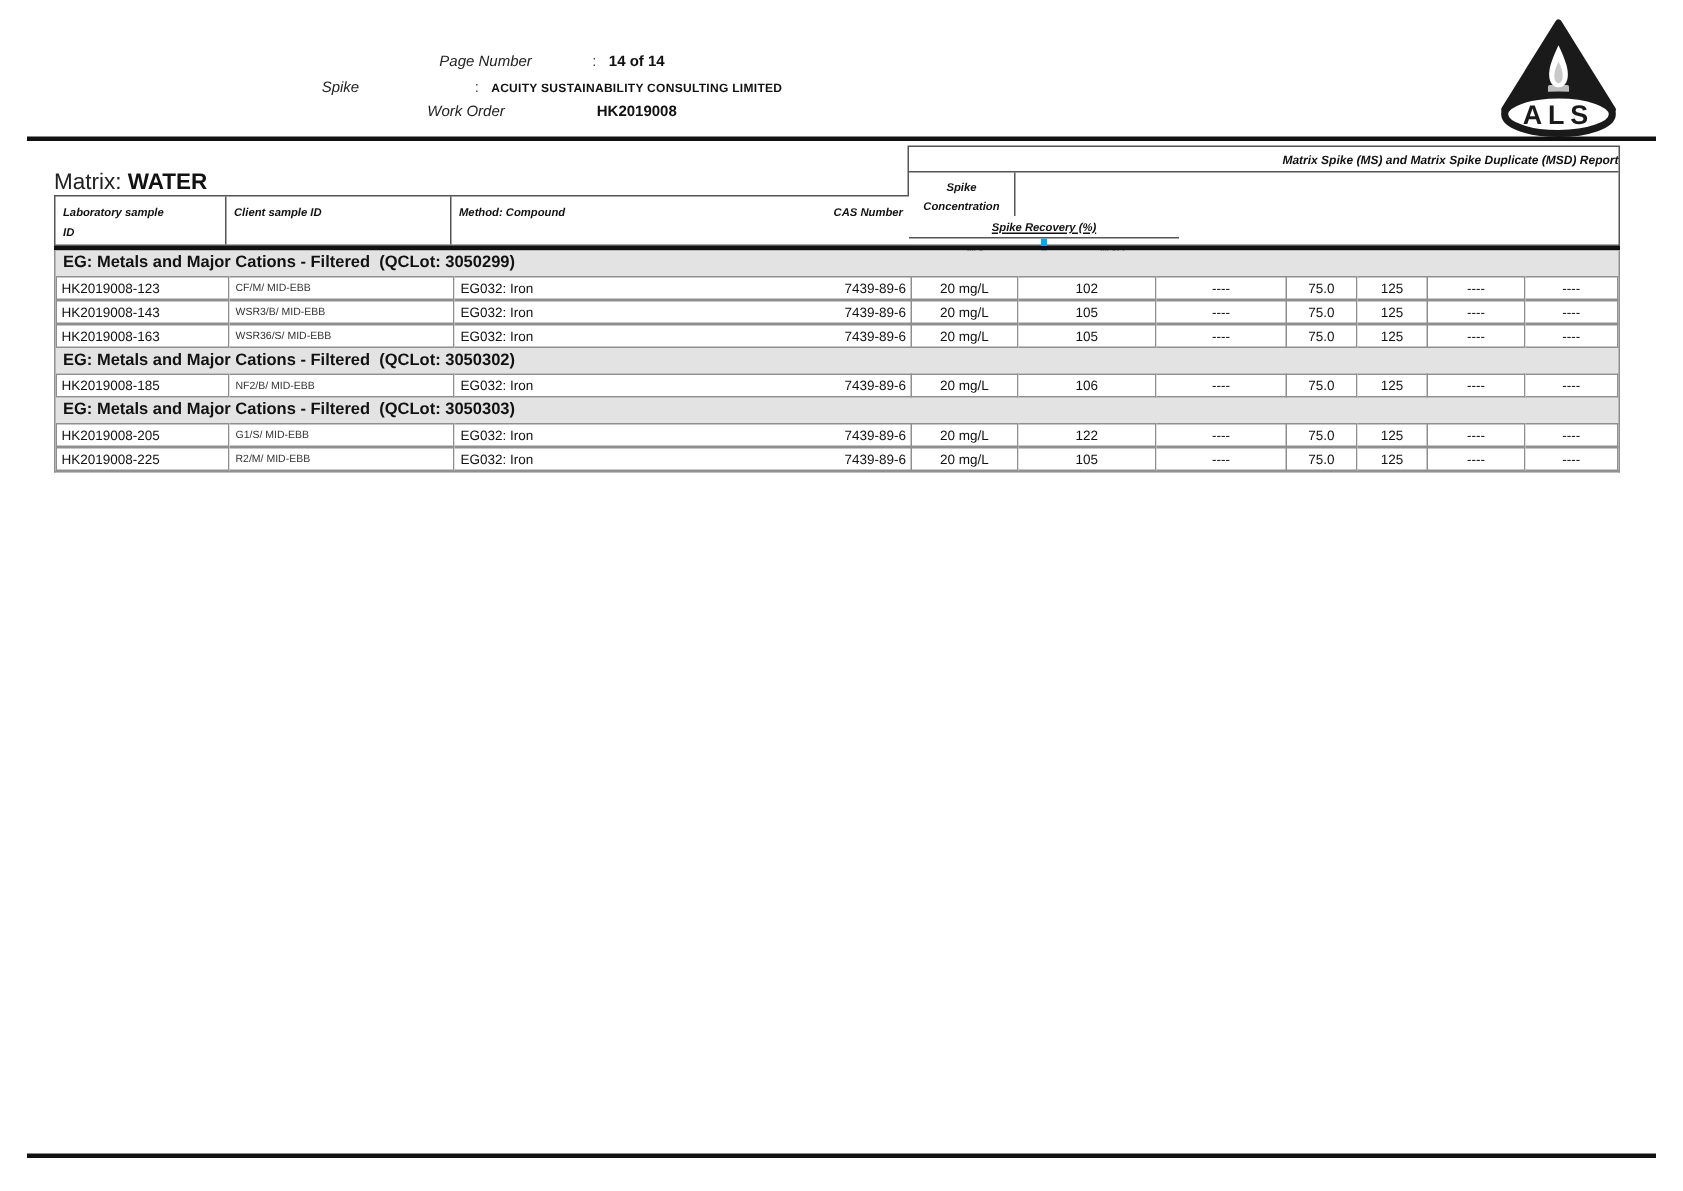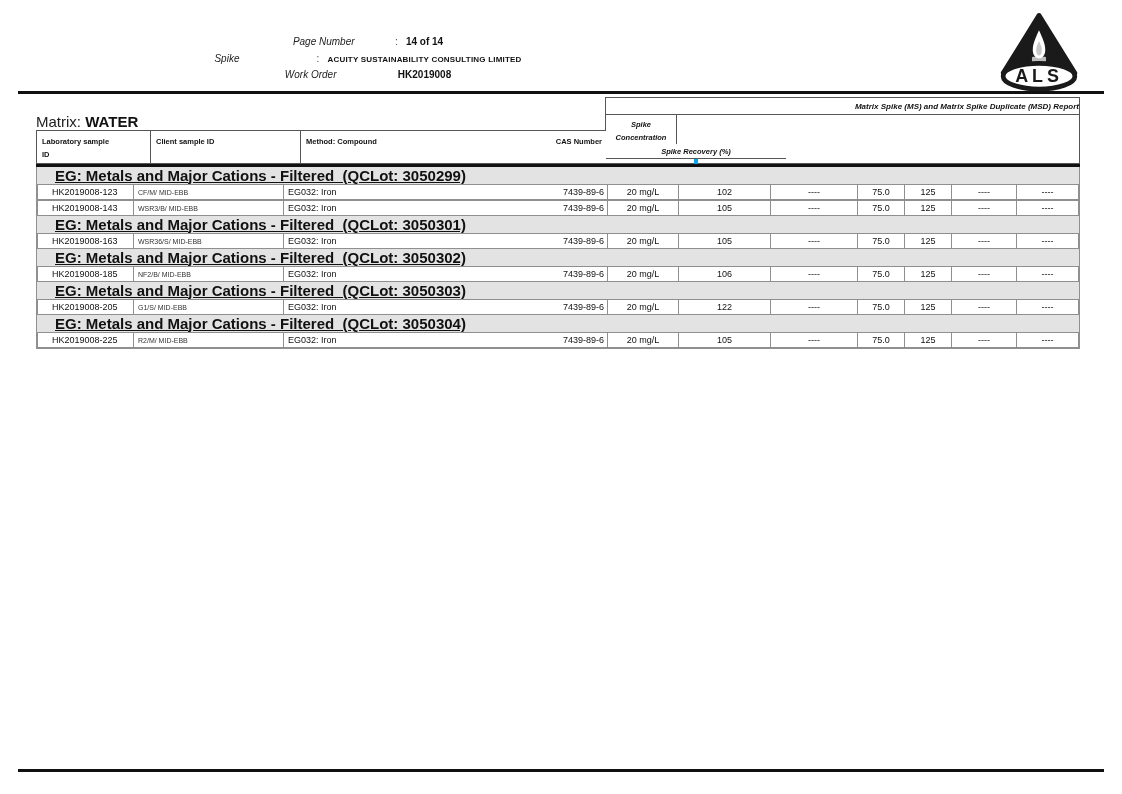--- a/index.html
+++ b/index.html
@@ -30,48 +30,48 @@
   .thead-right { position:absolute; left:605px; top:97px; width:475px; height:67px;
                  border:1px solid #555; background:#fff; font-style:italic; font-weight:bold; }
   .thr-title { height:17px; border-bottom:1px solid #555; text-align:right;
                font-size:8px; line-height:17px; }
   .thr-cols { display:flex; height:48px;flex-direction:column; }
   .thr-spikeconc { width:71px; border-right:1px solid #555; text-align:center;
                    font-size:7.5px; padding-top:3px; line-height:13px; }
   .thr-group { border-right:1px solid #555; }
   .thr-group:last-child { border-right:none; }
   .thr-group-label { height:15px; border-bottom:1px solid #555; text-align:center;
-                     font-size:7.5px; line-height:15px; }
+                     font-size:7.5px; line-height:15px;text-decoration:underline; }
   .thr-sub { display:flex; }
   .thr-sub div { height:33px; text-align:center; font-size:7.5px; padding-top:3px;
                  border-right:4px solid #0ea5e9; }
   .thr-sub div:last-child { border-right:none; }
   .w-ms{width:92px;} .w-msd{width:87px;} .w-low{width:47px;} .w-high{width:47px;}
   .w-val{width:65px;} .w-cl{width:62px;}
   .g-recovery{width:180px;} .g-limits{width:95px;} .g-rpds{width:128px;}
 
   .thead-left { position:absolute; left:36px; top:130px; width:570px; height:34px;
                 border:1px solid #555; border-right:none; background:#fff; display:flex;
-                font-weight:bold; font-size:7.5px; }
+                font-style:italic; font-weight:bold; font-size:7.5px; }
   .thl-cell { padding:4px 4px 0 5px; border-right:1px solid #555; line-height:13px; }
   .thl-lab { width:114px; }
   .thl-client { width:150px; }
   .thl-method { flex:1; border-right:none; display:flex; justify-content:space-between; }
 
   .thick-div { position:absolute; left:36px; top:164px; width:1044px; height:2.5px; background:#111; }
 
   .tbody { position:absolute; left:36px; top:166.5px; width:1044px;
            border:1px solid #909090; border-top:none; background:#e3e3e3; }
-  .band { height:17px; line-height:17px; font-weight:bold; font-size:15px;
-          padding-left:18px; white-space:pre; color:#111;text-decoration:underline; }
+  .band { height:17px; line-height:17px; font-weight:bold; font-size:11px;
+          padding-left:5px; white-space:pre; color:#111; }
   .datarow { display:flex; height:16px; }
   .cell { background:#fff; border:1px solid #8f8f8f; border-left:none; height:16px;
           font-size:9px; line-height:14px; text-align:center; overflow:hidden; }
   .cell:first-child { border-left:1px solid #8f8f8f; }
-  .c1 { width:97px; text-align:left; padding-left:14px; }
+  .c1 { width:116px; text-align:left; padding-left:3px; }
   .c2 { width:150px; text-align:left; padding-left:4px; font-size:7px; color:#333; line-height:15px; }
   .c3 { flex:1; display:flex; justify-content:space-between; padding:0 3px 0 4px; }
   .c3 .method { text-align:left; }
   .c3 .cas { text-align:right; }
   .c4 { width:71px; } .c5 { width:92px; } .c6 { width:87px; } .c7 { width:47px; }
   .c8 { width:47px; } .c9 { width:65px; } .c10 { width:62px; }
 </style>
 </head>
 <body>
 
@@ -169,21 +169,20 @@
           <span class="cas">7439-89-6</span>
         </div>
         <div class="cell c4">20 mg/L</div>
         <div class="cell c5">105</div>
         <div class="cell c6">----</div>
         <div class="cell c7">75.0</div>
         <div class="cell c8">125</div>
         <div class="cell c9">----</div>
         <div class="cell c10">----</div>
       </div>
-      <div class="band">EG: Metals and Major Cations - Filtered  (QCLot: 3050301)</div>
       <div class="datarow">
         <div class="cell c1">HK2019008-163</div>
         <div class="cell c2">WSR36/S/ MID-EBB</div>
         <div class="cell c3">
           <span class="method">EG032: Iron</span>
           <span class="cas">7439-89-6</span>
         </div>
         <div class="cell c4">20 mg/L</div>
         <div class="cell c5">105</div>
         <div class="cell c6">----</div>
@@ -217,21 +216,20 @@
           <span class="cas">7439-89-6</span>
         </div>
         <div class="cell c4">20 mg/L</div>
         <div class="cell c5">122</div>
         <div class="cell c6">----</div>
         <div class="cell c7">75.0</div>
         <div class="cell c8">125</div>
         <div class="cell c9">----</div>
         <div class="cell c10">----</div>
       </div>
-      <div class="band">EG: Metals and Major Cations - Filtered  (QCLot: 3050304)</div>
       <div class="datarow">
         <div class="cell c1">HK2019008-225</div>
         <div class="cell c2">R2/M/ MID-EBB</div>
         <div class="cell c3">
           <span class="method">EG032: Iron</span>
           <span class="cas">7439-89-6</span>
         </div>
         <div class="cell c4">20 mg/L</div>
         <div class="cell c5">105</div>
         <div class="cell c6">----</div>

